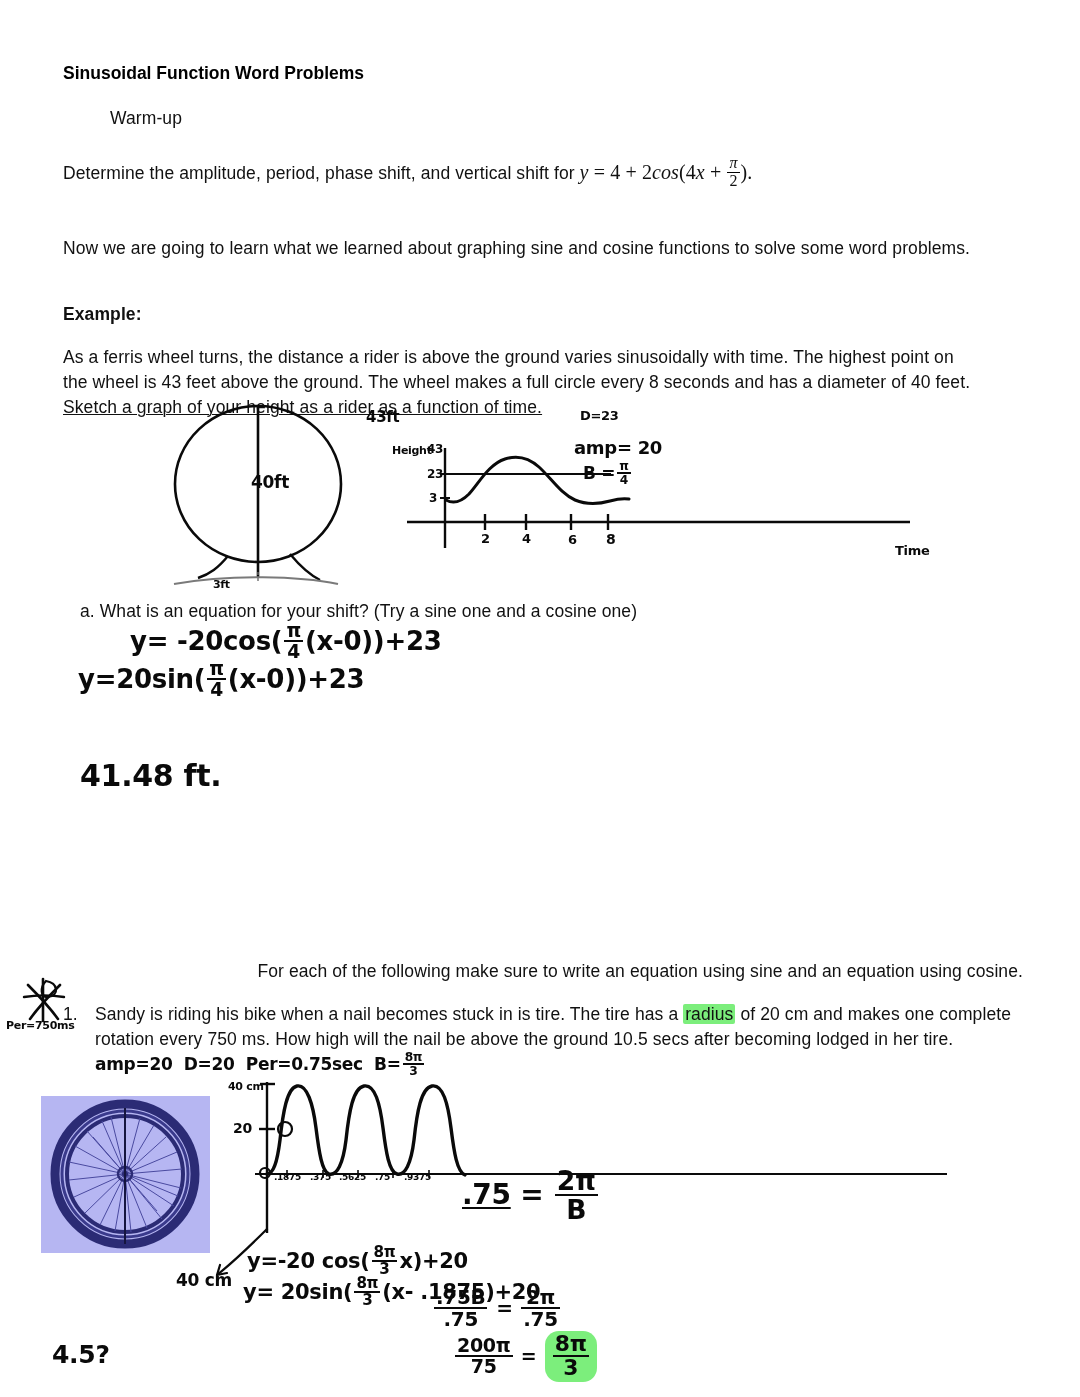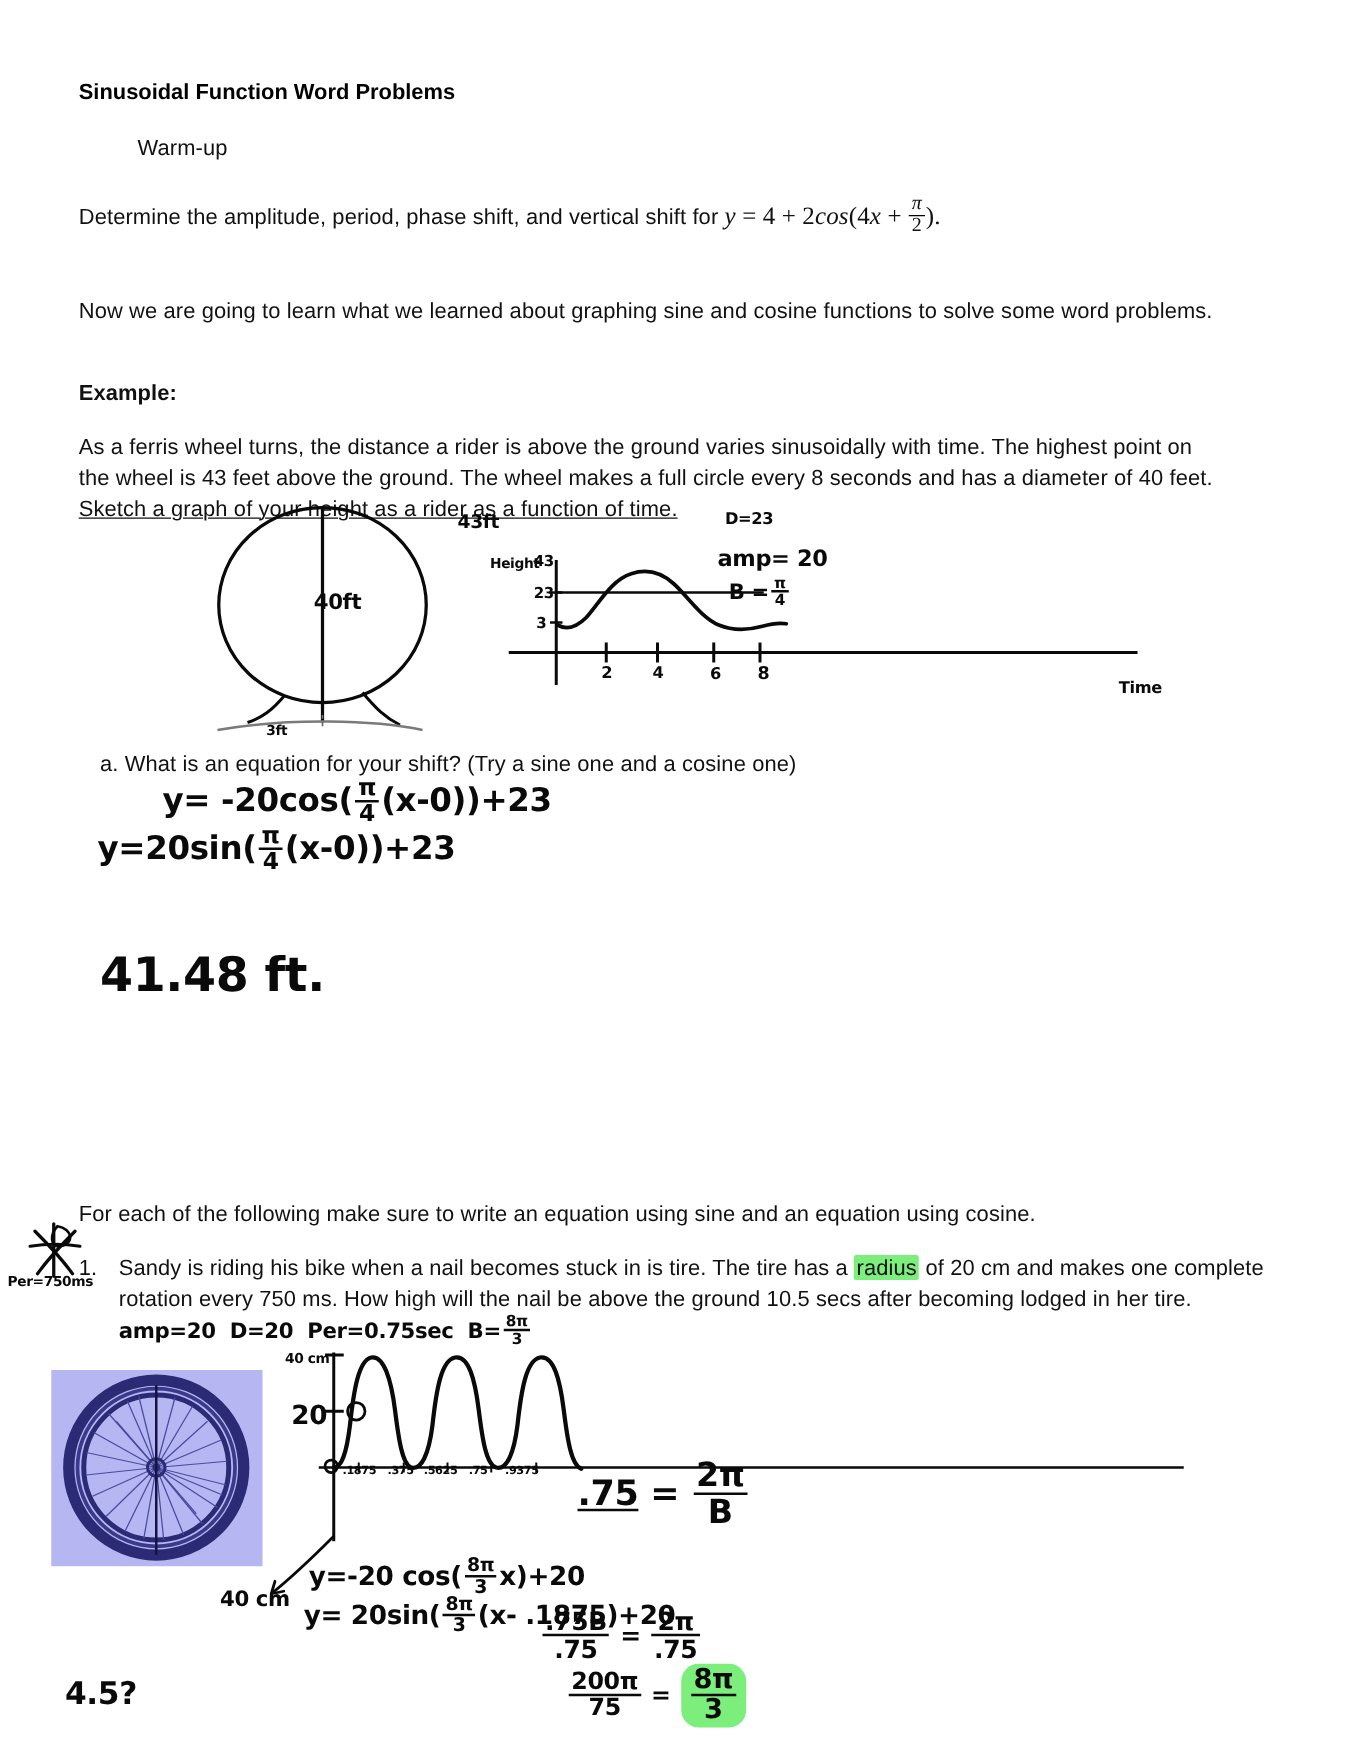--- a/index.html
+++ b/index.html
@@ -37,21 +37,21 @@
     font-size: 17.5px;
     font-weight: bold;
   }
   .warmup { left: 62px; top: 106px; margin-left: 48px; }
   .determine { left: 63px; top: 157px; width: 900px; }
   .nowpara { left: 63px; top: 236px; width: 930px; }
   .example { left: 63px; top: 302px; font-weight: bold; }
   .ferris { left: 63px; top: 345px; width: 920px; }
   .qa { left: 80px; top: 599px; width: 700px; }
   .qb { left: 63px; top: 727px; width: 700px; }
-  .foreach { left: 63px; top: 959px; width: 960px; }
+  .foreach { left: 63px; top: 959px; width: 960px; text-align: right; }
   .q1 { left: 95px; top: 1002px; width: 930px; }
   .listnum { left: 63px; top: 1002px; }
 
   .mathserif {
     font-family: "Liberation Serif", serif;
     font-style: italic;
     font-size: 20px;
   }
   .mathserif .op { font-style: normal; }
   .frac {
@@ -200,21 +200,21 @@
       </span><span>(x-0))+23</span>
   </div>
 
   <div class="hand" style="left:78px; top:660px; font-size:26px;">
     <span>y=20sin(</span><span class="hfrac">
         <span class="n">π</span>
         <span class="d">4</span>
       </span><span>(x-0))+23</span>
   </div>
 
-  <div class="hand" style="left:80px; top:758px; font-size:38px;">41.48 ft.</div>
+  <div class="hand" style="left:80px; top:758px; font-size:30px;">41.48 ft.</div>
 
   <div class="ink" style="left:18px; top:975px;">
     <svg width="52" height="48" viewBox="0 0 52 48">
       <path d="M10 10 C 20 20, 30 30, 40 44" fill="none" stroke="#0a0a0a" stroke-width="2.6" stroke-linecap="round"></path>
       <path d="M42 10 C 32 20, 22 30, 12 44" fill="none" stroke="#0a0a0a" stroke-width="2.6" stroke-linecap="round"></path>
       <path d="M25 4 C 25 16, 25 30, 25 46" fill="none" stroke="#0a0a0a" stroke-width="2.6" stroke-linecap="round"></path>
       <path d="M6 22 C 18 20, 34 20, 46 22" fill="none" stroke="#0a0a0a" stroke-width="2.4" stroke-linecap="round"></path>
       <path d="M28 6 C 40 8, 42 20, 30 22 C 22 23, 22 12, 28 6 Z" fill="none" stroke="#0a0a0a" stroke-width="2.2"></path>
     </svg>
   </div>
@@ -302,21 +302,21 @@
       <g stroke="#0a0a0a" stroke-width="1.6">
         <line x1="62" y1="92" x2="62" y2="100"></line>
         <line x1="98" y1="92" x2="98" y2="100"></line>
         <line x1="133" y1="92" x2="133" y2="100"></line>
         <line x1="168" y1="92" x2="168" y2="100"></line>
         <line x1="204" y1="92" x2="204" y2="100"></line>
       </g>
     </svg>
   </div>
   <div class="hand" style="left:228px; top:1080px; font-size:11px;">40 cm</div>
-  <div class="hand" style="left:233px; top:1120px; font-size:21px;">20</div>
+  <div class="hand" style="left:233px; top:1120px; font-size:14px;">20</div>
   <div class="hand" style="left:274px; top:1172px; font-size:9px;">.1875</div>
   <div class="hand" style="left:310px; top:1172px; font-size:9px;">.375</div>
   <div class="hand" style="left:339px; top:1172px; font-size:9px;">.5625</div>
   <div class="hand" style="left:375px; top:1172px; font-size:9px;">.75</div>
   <div class="hand" style="left:404px; top:1172px; font-size:9px;">.9375</div>
 
   <div class="hand" style="left:247px; top:1246px; font-size:21px;">
     <span>y=-20 cos(</span><span class="hfrac">
         <span class="n">8π</span>
         <span class="d">3</span>

